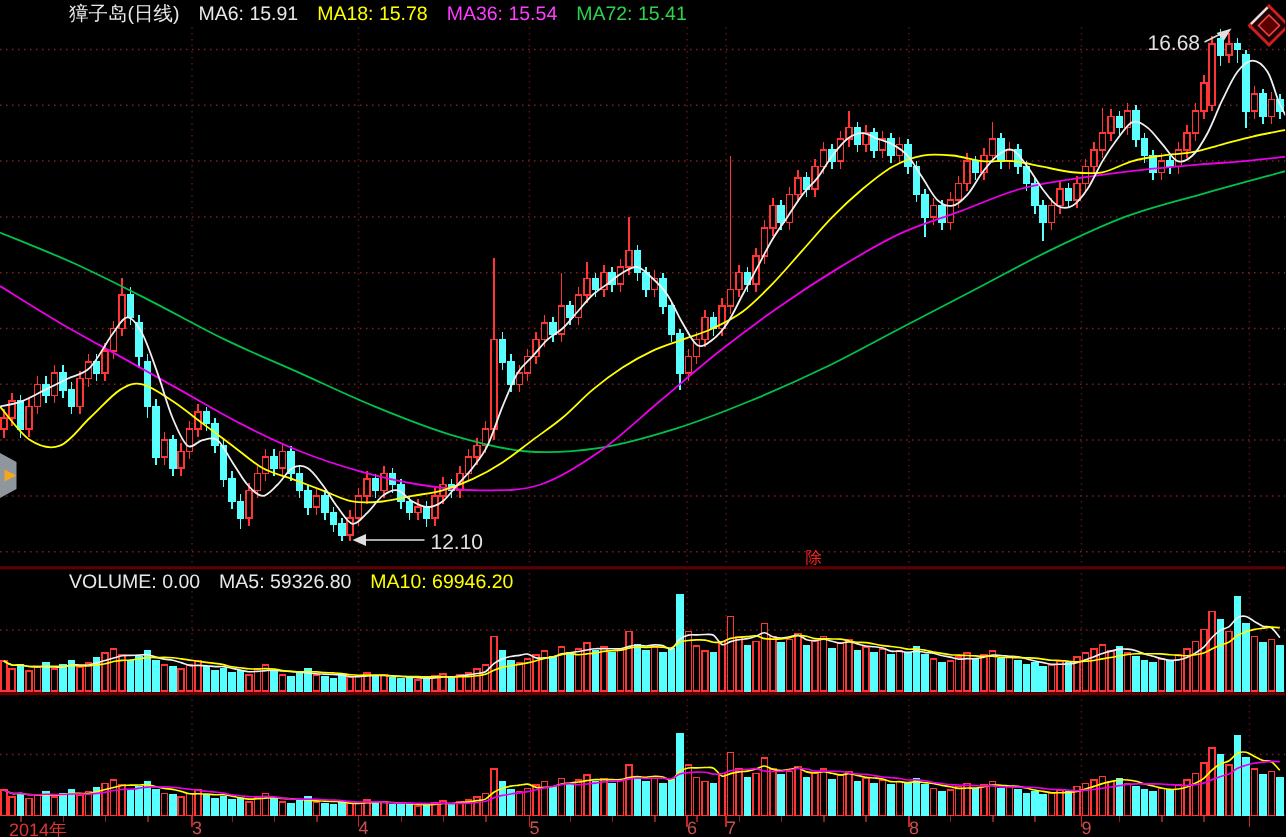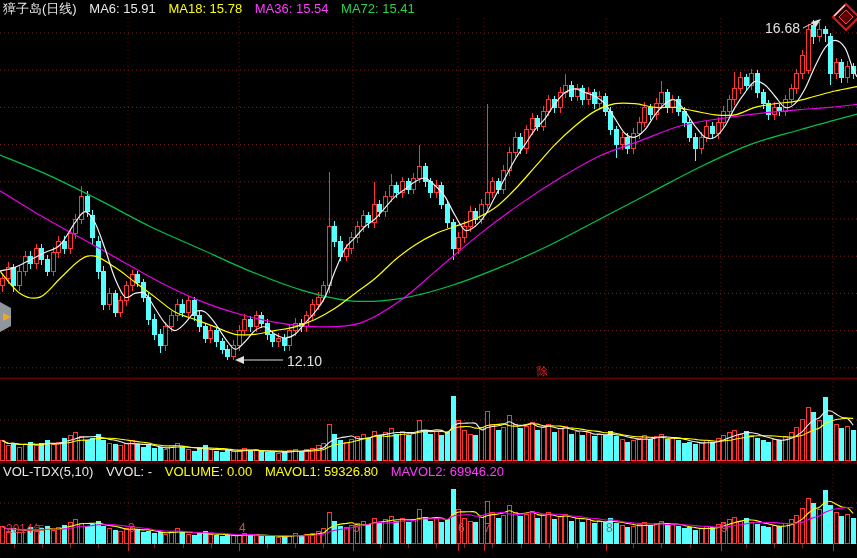--- a/index.html
+++ b/index.html
@@ -1,25 +1,25 @@
 <!DOCTYPE html>
 <html><head>
 <meta charset="utf-8">
 <style>
   html,body{margin:0;padding:0;background:#000;}
   .screen{position:relative;width:857px;height:558px;background:#000;overflow:hidden;
           font-family:"Liberation Sans","DejaVu Sans",sans-serif;}
   svg{position:absolute;left:0;top:0;}
-  .hdr{position:absolute;font-size:13px;line-height:14px;white-space:nowrap;z-index:5;}
+  .hdr{position:absolute;font-size:13px;line-height:14px;white-space:nowrap;z-index:5;margin-left:43px;}
   .hdr span{margin-right:9px;}
   .c-white{color:#e8e8e8;}
   .c-yellow{color:#ffff00;}
   .c-magenta{color:#ff3cff;}
   .c-green{color:#2bd24b;}
-  .axis-labels{position:absolute;left:0;top:521px;width:857px;height:13px;z-index:5;}
+  .axis-labels{position:absolute;left:0;top:545px;width:857px;height:13px;z-index:5;}
   .axis-labels span{position:absolute;font-size:12px;color:#c85050;}
   .axis-labels .year{color:#e03434;}
 </style>
 </head>
 <body>
 
 <div class="screen">
 
   <svg id="chart-svg" width="857" height="558" viewBox="0 0 857 558">
       <g>
@@ -729,28 +729,26 @@
     </svg>
 
   <div class="hdr" style="top:2px;left:3px;">
     <span class="c-white">獐子岛(日线)</span>
     <span class="c-white">MA6: 15.91</span>
     <span class="c-yellow">MA18: 15.78</span>
     <span class="c-magenta">MA36: 15.54</span>
     <span class="c-green">MA72: 15.41</span>
   </div>
 
+  <div class="hdr" style="top:381px;left:3px;">
+    <span class="c-white">VOLUME: 0.00</span>
+    <span class="c-white">MA5: 59326.80</span>
+    <span class="c-yellow">MA10: 69946.20</span>
+  </div>
 
-  <div class="hdr" style="top:465px;left:3px;">
-    <span class="c-white">VOL-TDX(5,10)</span>
-    <span class="c-white">VVOL: -</span>
-    <span class="c-yellow">VOLUME: 0.00</span>
-    <span class="c-yellow">MAVOL1: 59326.80</span>
-    <span class="c-magenta">MAVOL2: 69946.20</span>
-  </div>
 
   <div class="axis-labels" id="axis-labels">
       <span class="year" style="left: 6px;">2014年</span>
       <span style="left: 128px;">3</span>
       <span style="left: 239px;">4</span>
       <span style="left: 353px;">5</span>
       <span style="left: 458px;">6</span>
       <span style="left: 484px;">7</span>
       <span style="left: 606px;">8</span>
       <span style="left: 721px;">9</span>

